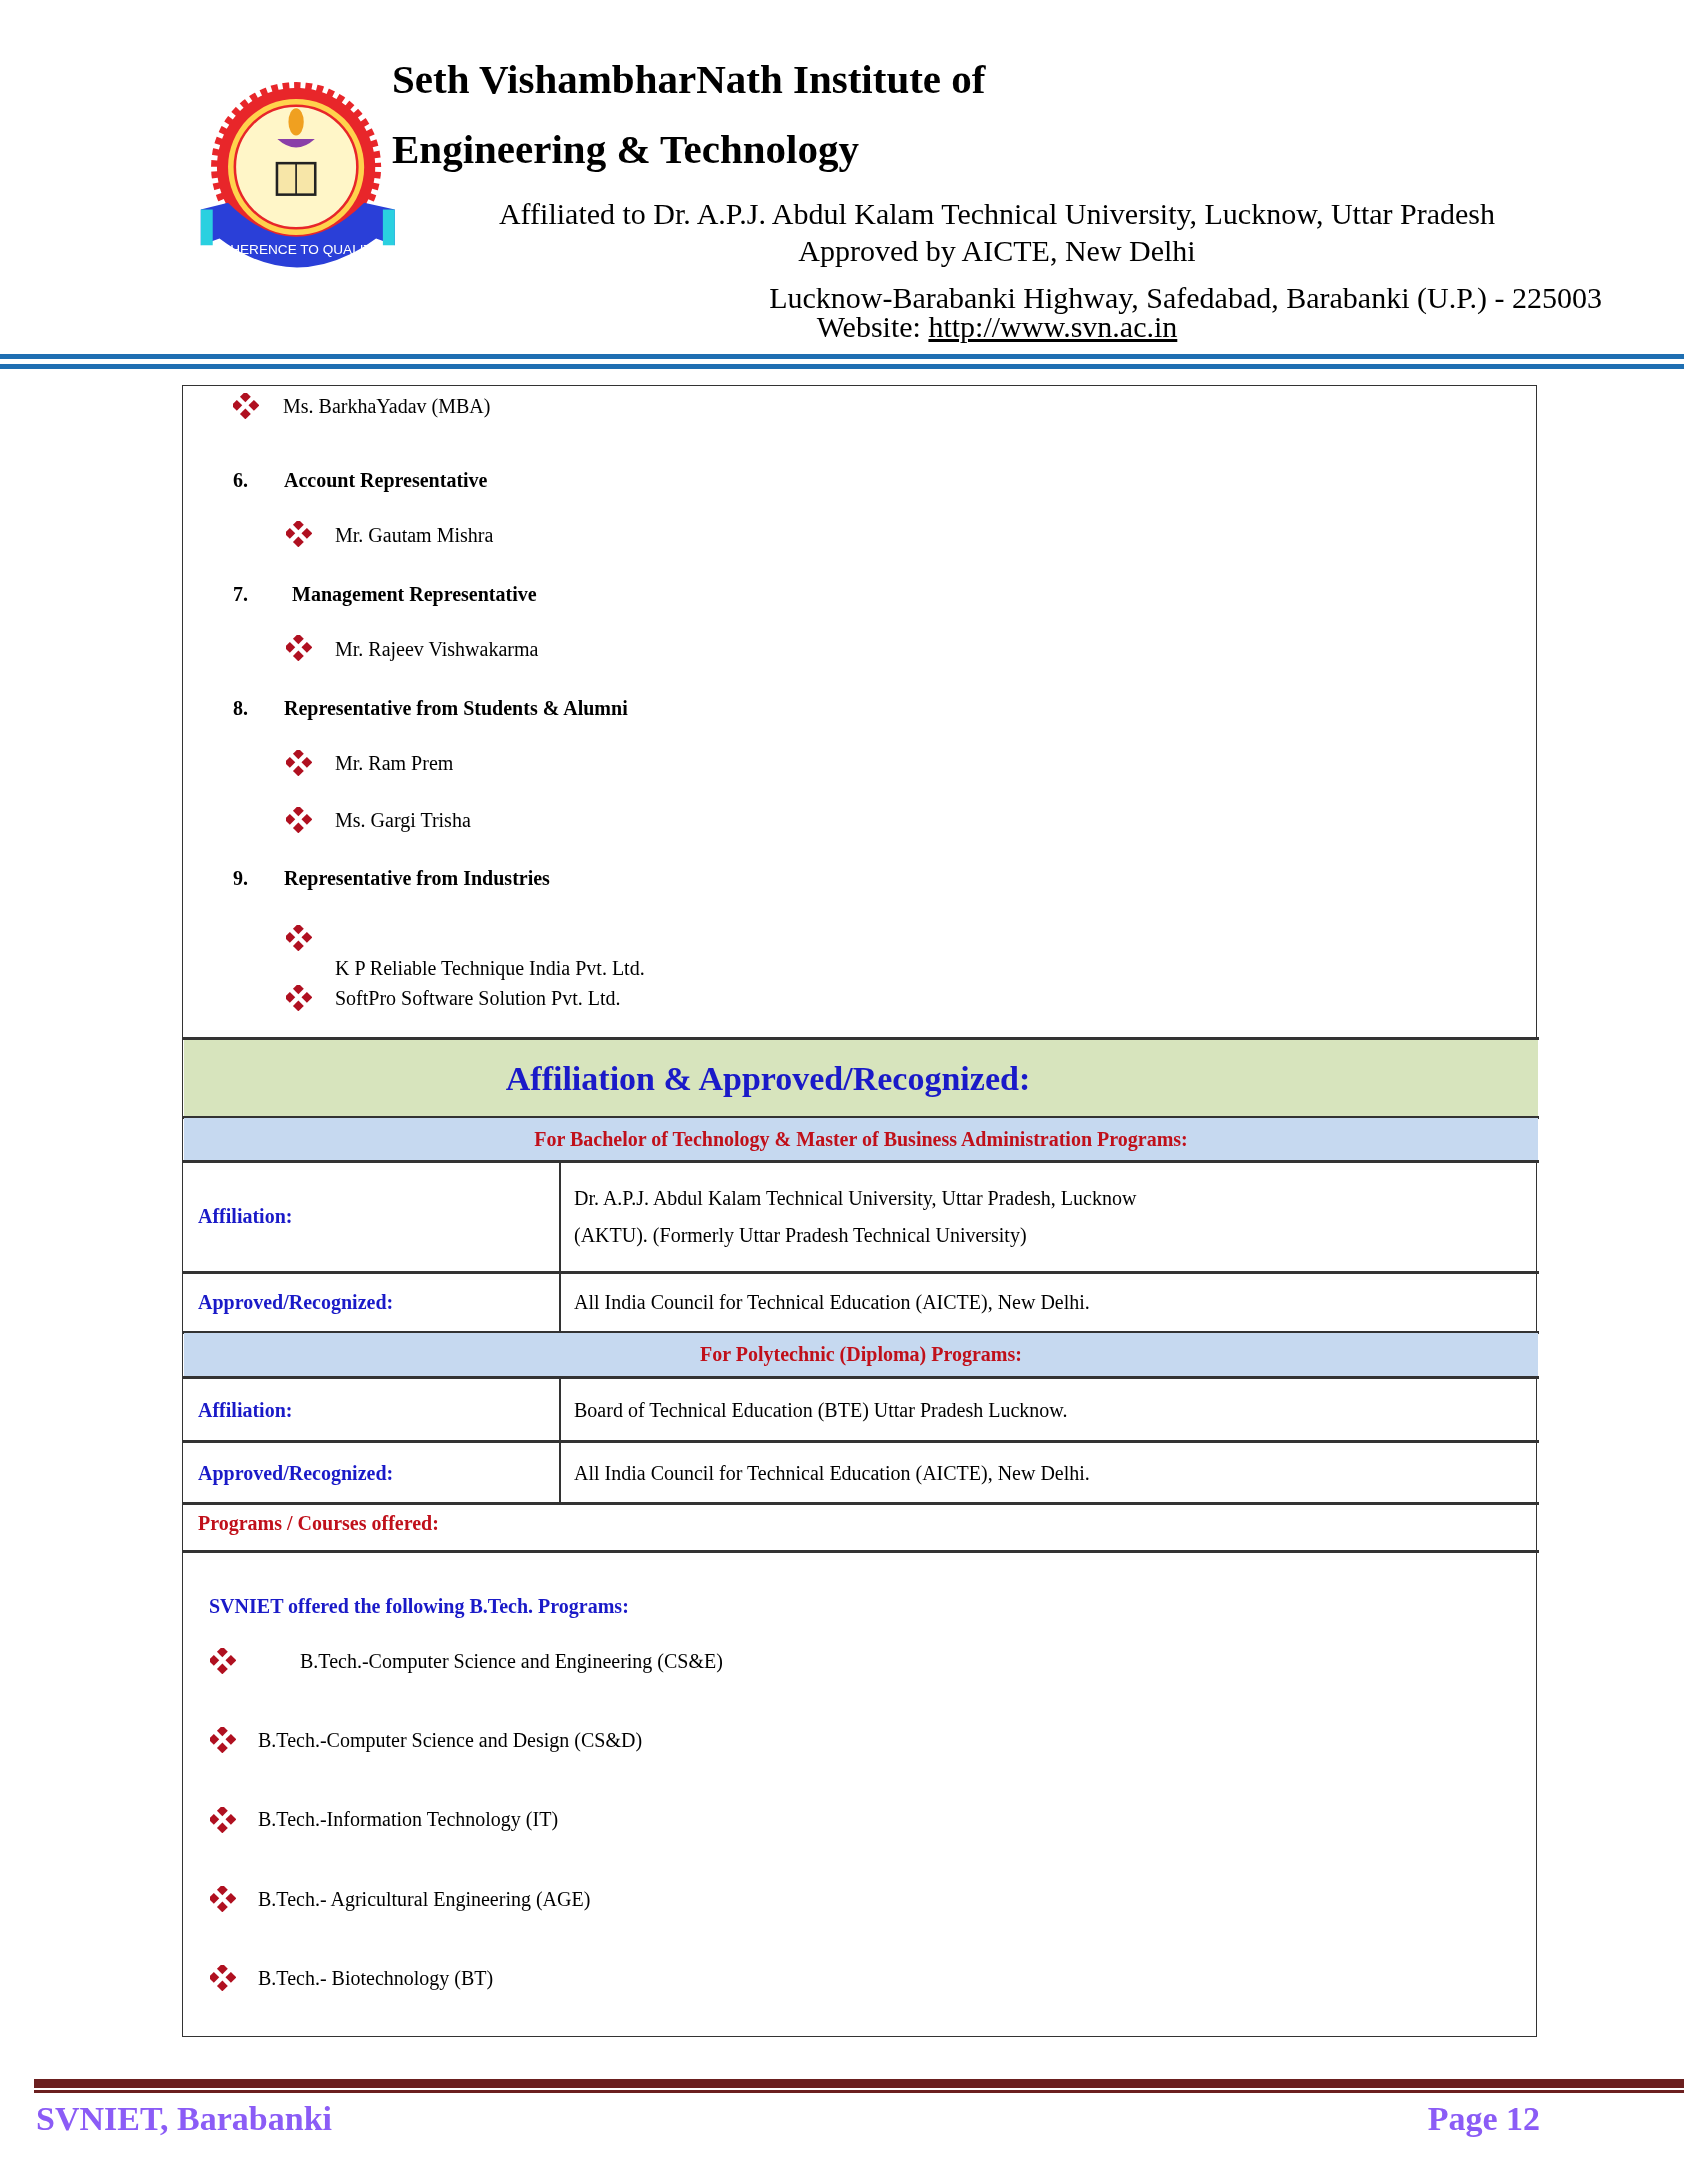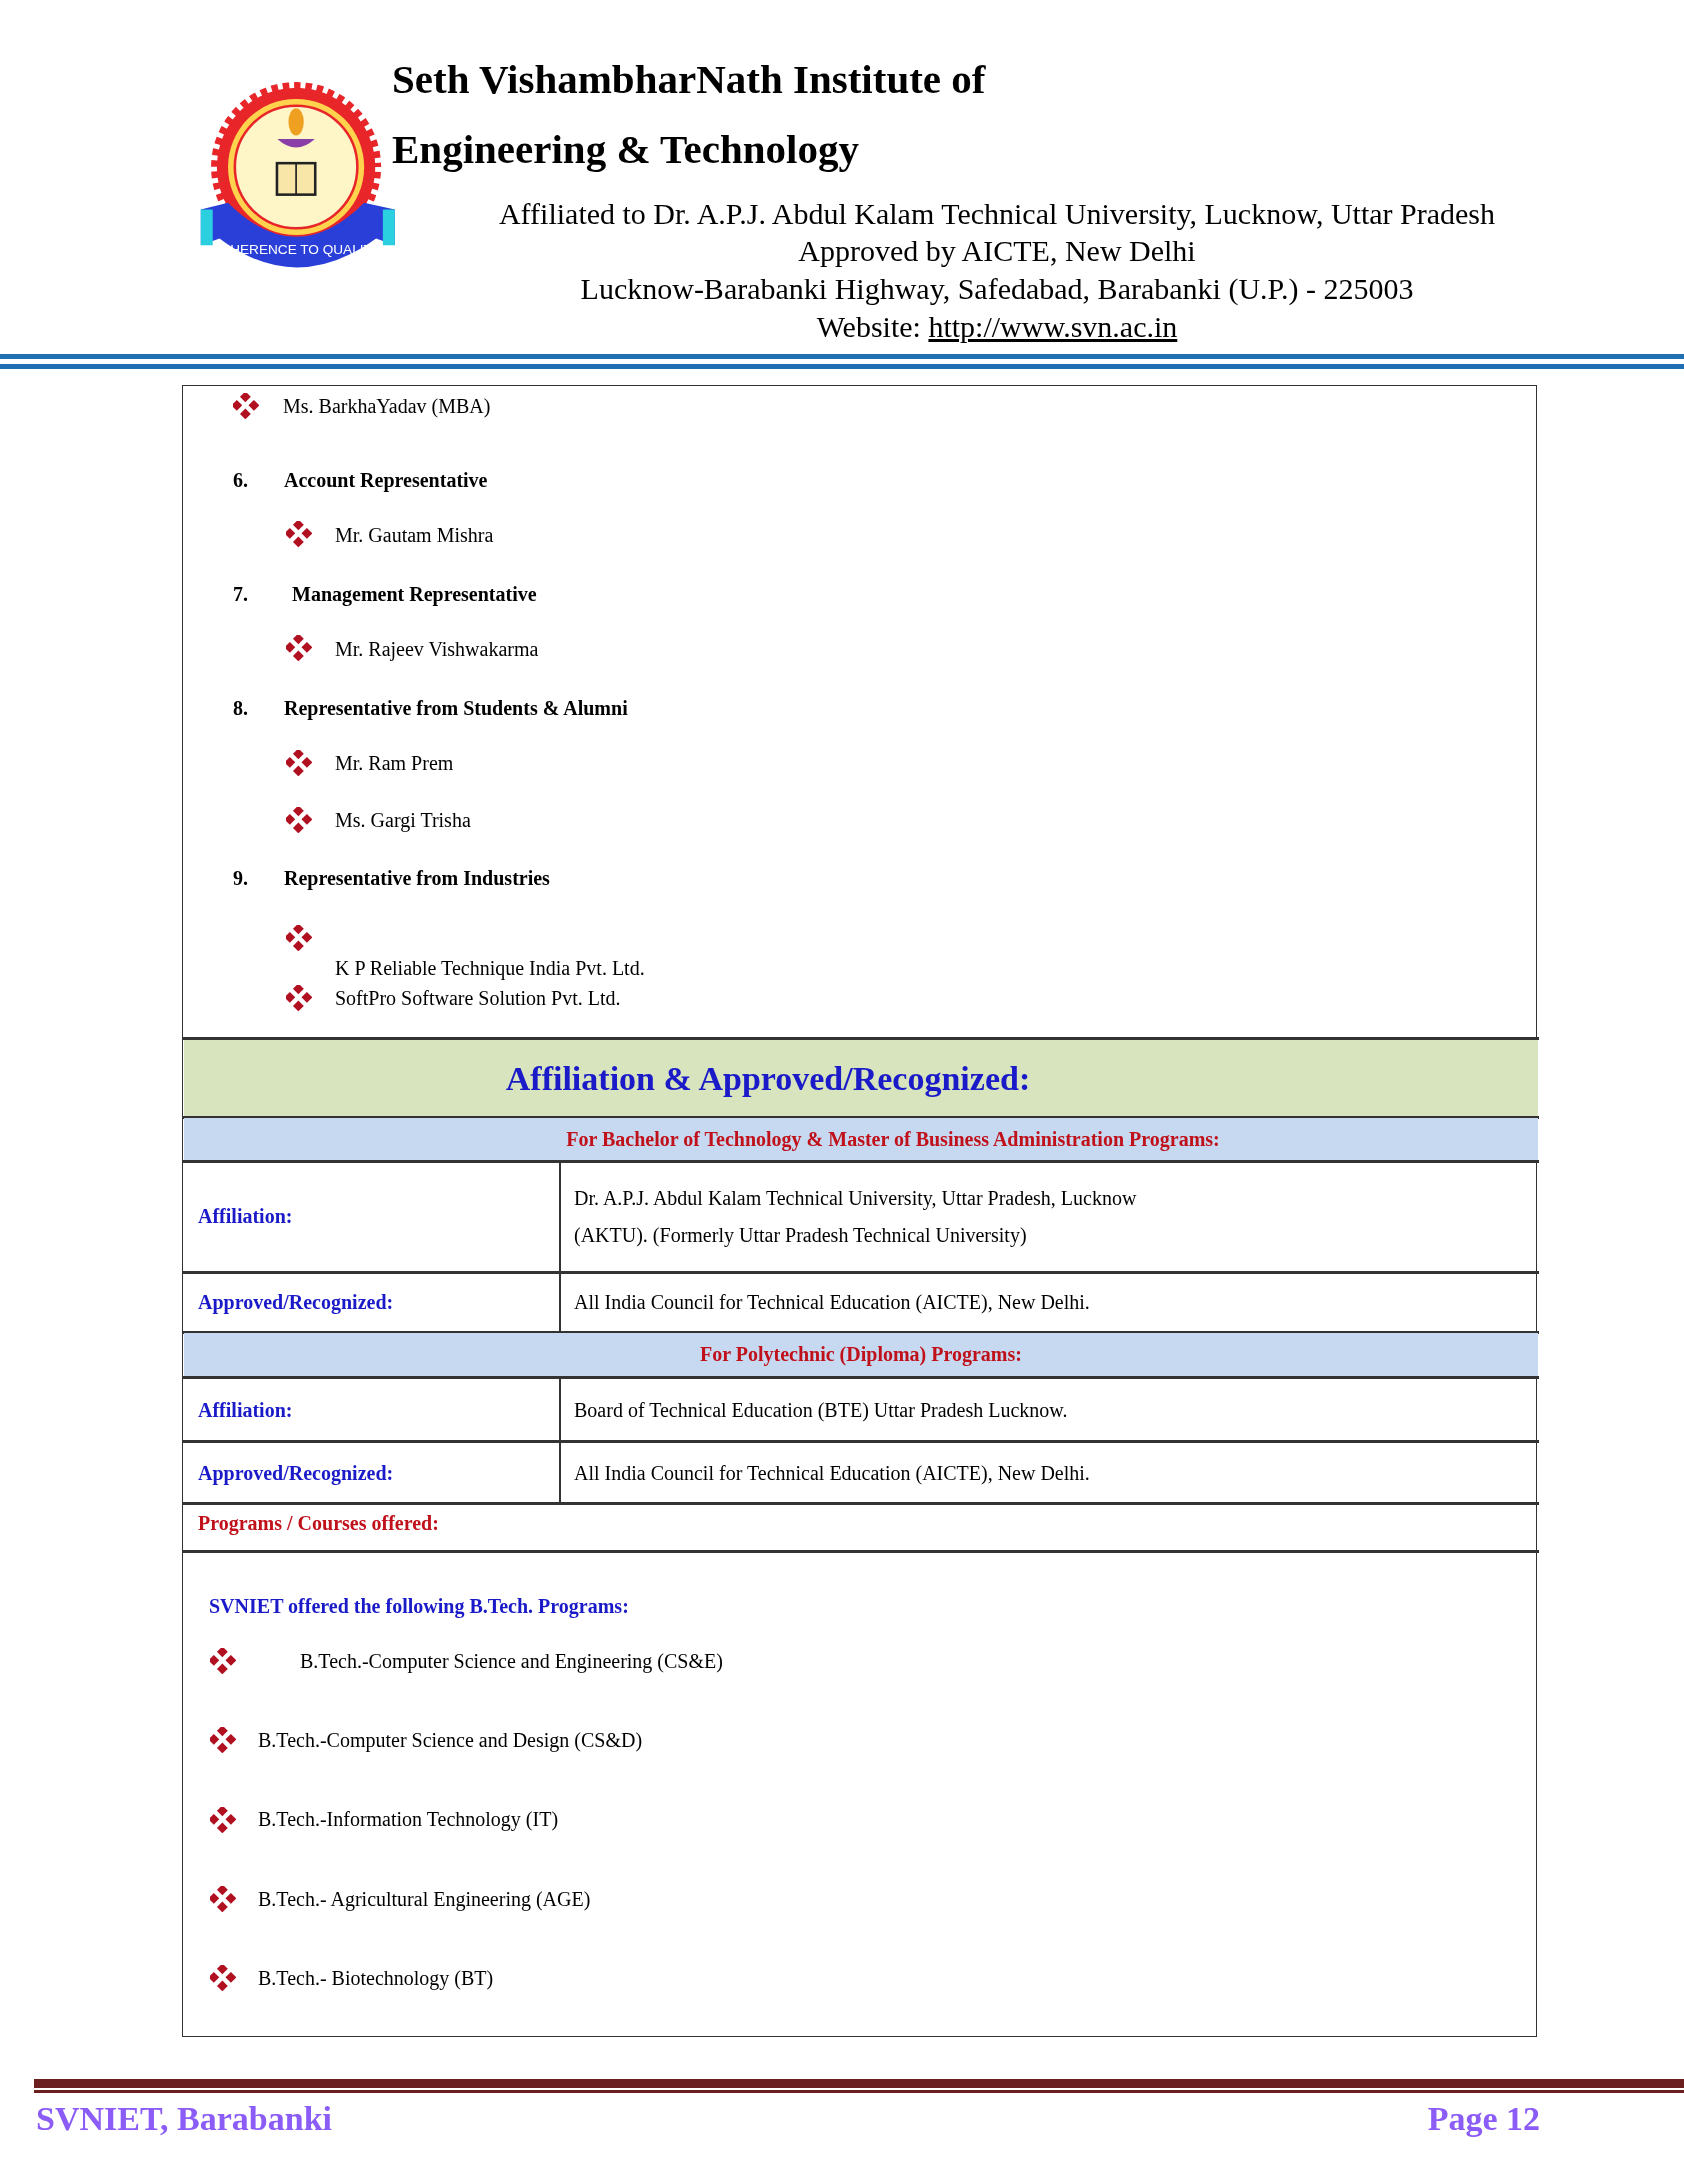--- a/index.html
+++ b/index.html
@@ -53,21 +53,21 @@
       <rect x="222" y="158" width="14" height="42" fill="#2ad0e0"></rect>
       <text x="120" y="210" text-anchor="middle" fill="#fff" font-size="16" font-family="'Liberation Sans', sans-serif">ADHERENCE TO QUALITY</text>
     </g>
   </svg>
 </div>
 
 <div class="abs hdr-title" style="top:49px;">Seth VishambharNath Institute of</div>
 <div class="abs hdr-title" style="top:119px;">Engineering &amp; Technology</div>
 <div class="abs hdr-line" style="top:196px;">Affiliated to Dr. A.P.J. Abdul Kalam Technical University, Lucknow, Uttar Pradesh</div>
 <div class="abs hdr-line" style="top:233px;">Approved by AICTE, New Delhi</div>
-<div class="abs hdr-line" style="top:271px;">Lucknow-Barabanki Highway, Safedabad, Barabanki (U.P.) - 225003</div>
+<div class="abs hdr-line" style="top:280px;text-align:right;">Lucknow-Barabanki Highway, Safedabad, Barabanki (U.P.) - 225003</div>
 <div class="abs hdr-line" style="top:309px;">
   <span>Website: </span><a>http://www.svn.ac.in</a>
 </div>
 
 <div class="abs rule-blue-1"></div>
 <div class="abs rule-blue-1b"></div>
 <div class="abs rule-blue-2"></div>
 
 <div class="abs tbl"></div>
 
@@ -122,21 +122,21 @@
     <use href="#bul"></use>
   </svg>
 <div class="txt" style="left:335px; top:981px;">SoftPro Software Solution Pvt. Ltd.</div>
 
 <div class="hline" style="top:1037px;"></div>
 <div class="band" style="top:1040px; height:76px; background:#d7e4bd;"></div>
 <div class="txt bold blue center" style="left:184px; width:1168px; top:1060px; font-size:34px; line-height:37px;">Affiliation &amp; Approved/Recognized:</div>
 
 <div class="hline" style="top:1116px;"></div>
 <div class="band" style="top:1118px; height:42px; background:#c6d9f0;"></div>
-<div class="txt bold red center" style="left:184px; width:1354px; top:1122px;padding-left:32px;">For Bachelor of Technology &amp; Master of Business Administration Programs:</div>
+<div class="txt bold red center" style="left:184px; width:1354px; top:1122px;">For Bachelor of Technology &amp; Master of Business Administration Programs:</div>
 
 <div class="hline" style="top:1160px;"></div>
 <div class="txt bold blue" style="left:198px; top:1199px;">Affiliation:</div>
 <div class="txt" style="left:574px; top:1181px;">Dr. A.P.J. Abdul Kalam Technical University, Uttar Pradesh, Lucknow</div>
 <div class="txt" style="left:574px; top:1218px;">(AKTU). (Formerly Uttar Pradesh Technical University)</div>
 
 <div class="hline" style="top:1271px;"></div>
 <div class="txt bold blue" style="left:198px; top:1285px;">Approved/Recognized:</div>
 <div class="txt" style="left:574px; top:1285px;">All India Council for Technical Education (AICTE), New Delhi.</div>
 

